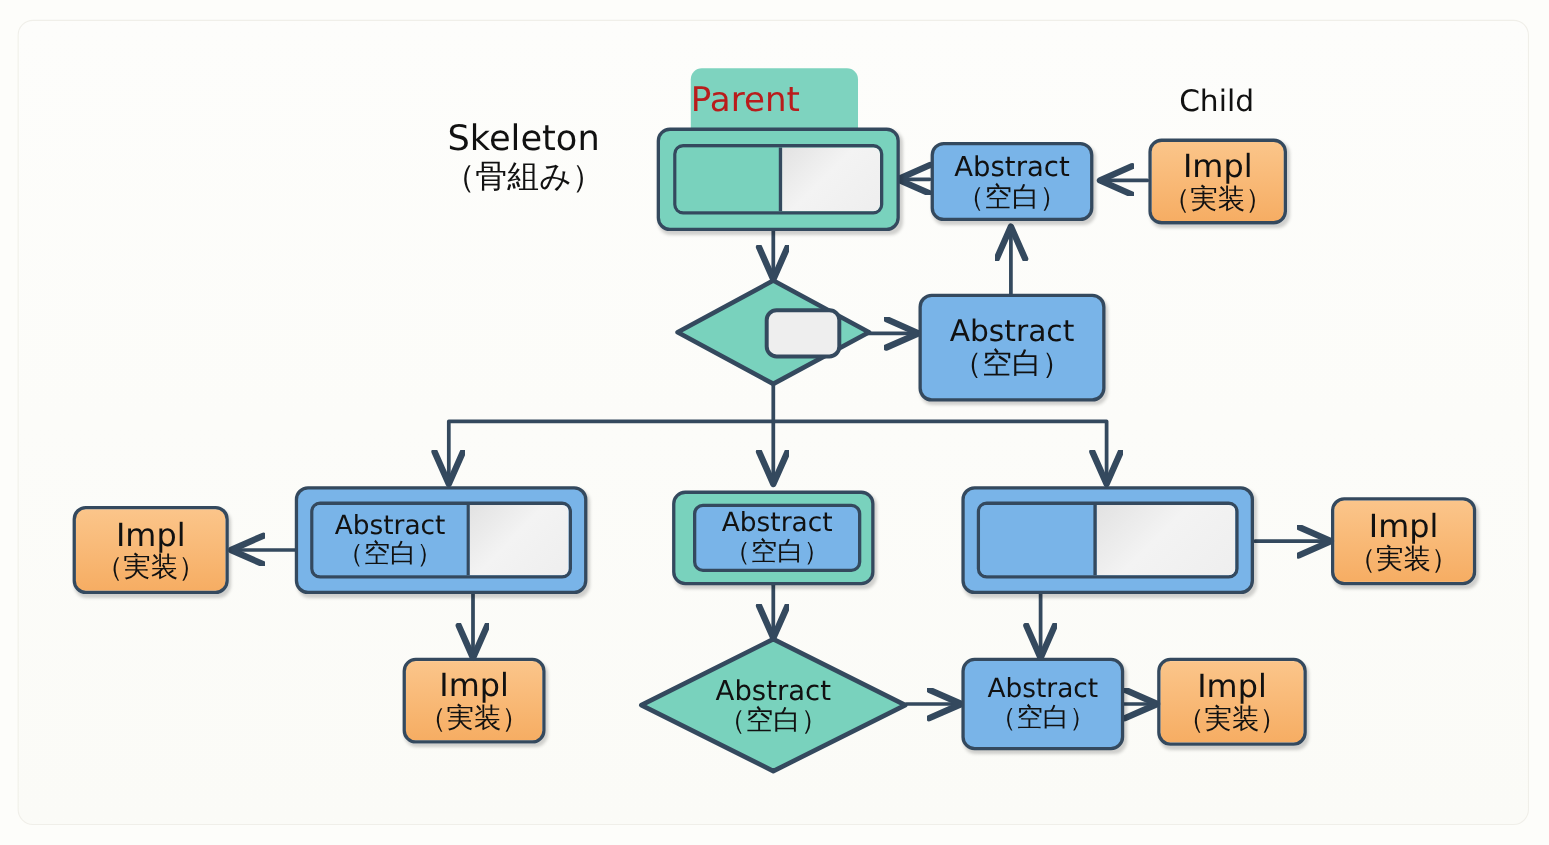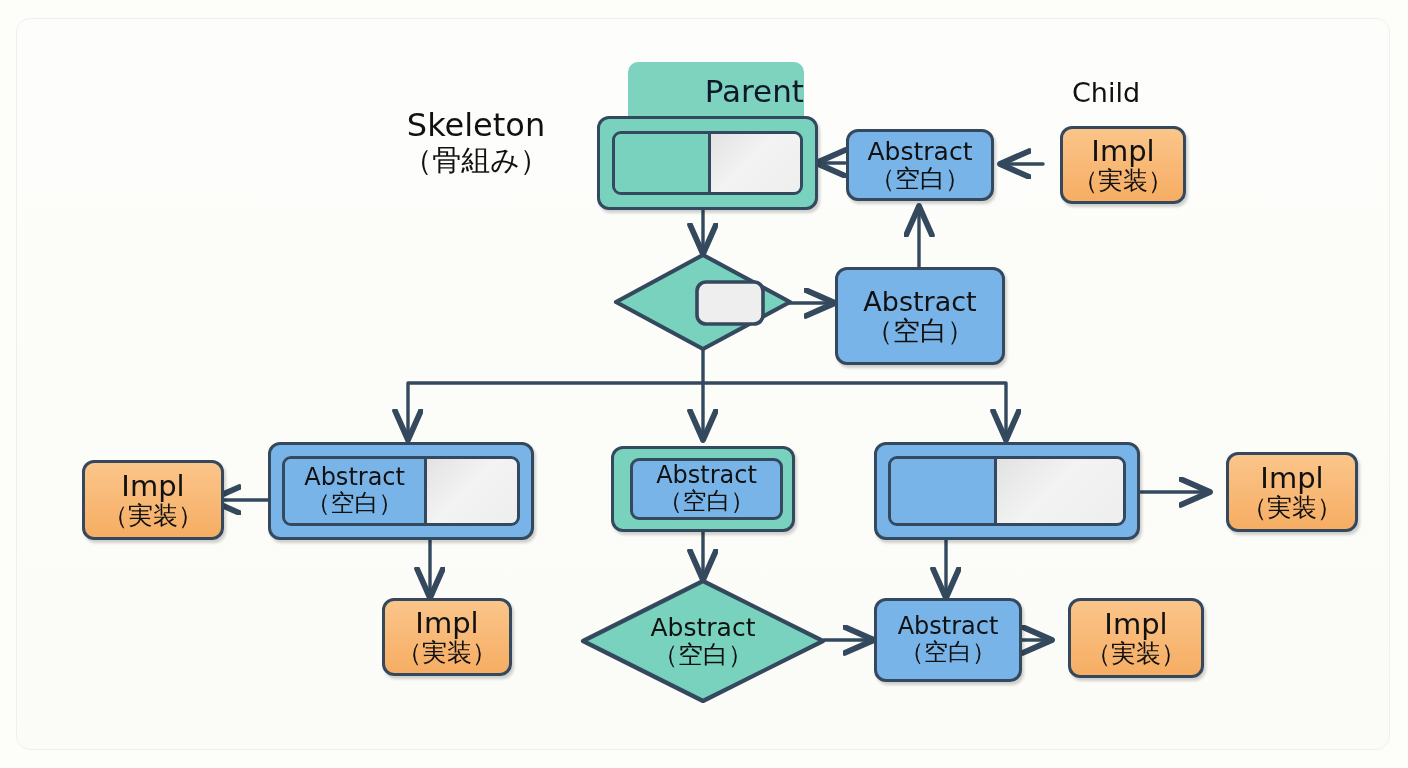--- a/index.html
+++ b/index.html
@@ -33,37 +33,37 @@
     border-radius:9px;
     box-sizing:border-box;
     overflow:hidden;
     display:flex;
   }
   .pane-teal{background:#79d2bd;}
   .pane-blue{background:#79b4e8;}
   .pane-gray{background:linear-gradient(135deg,#e2e2e2 0%,#f3f3f3 45%,#eeeeee 100%);}
   .fill-teal{background:#79d2bd;}
   .fill-blue{background:#79b4e8;}
-  .fill-orange{background:linear-gradient(180deg,#fbc58a 0%,#f6ad63 100%);margin-left:16px;}
+  .fill-orange{background:linear-gradient(180deg,#fbc58a 0%,#f6ad63 100%);}
 
   .lbl{
     position:absolute;inset:0;
     display:flex;flex-direction:column;align-items:center;justify-content:center;
     color:#111;line-height:1.08;
     text-align:center;pointer-events:none;
   }
   .lbl .l1{font-size:25px;}
   .lbl .l2{font-size:25px;}
 
   
   #parent-tab{
-    position:absolute;left:628px;top:62px;width:176px;height:58px;
+    position:absolute;left:628px;top:62px;width:152px;height:58px;
     background:#7ed3bf;border-radius:10px 10px 0 0;
-    display:flex;align-items:center;justify-content:flex-end;
-    font-size:31px;color:#0f172a;
+    display:flex;align-items:center;justify-content:flex-start;
+    font-size:31px;color:#b91c1c;
   }
 
   
   .freetext{position:absolute;color:#111;text-align:center;line-height:1.12;}
 
   
   .diamond-wrap{position:absolute;}
   .diamond-wrap svg{position:absolute;left:0;top:0;overflow:visible;}
   .diamond-label{
     position:absolute;inset:0;display:flex;flex-direction:column;

